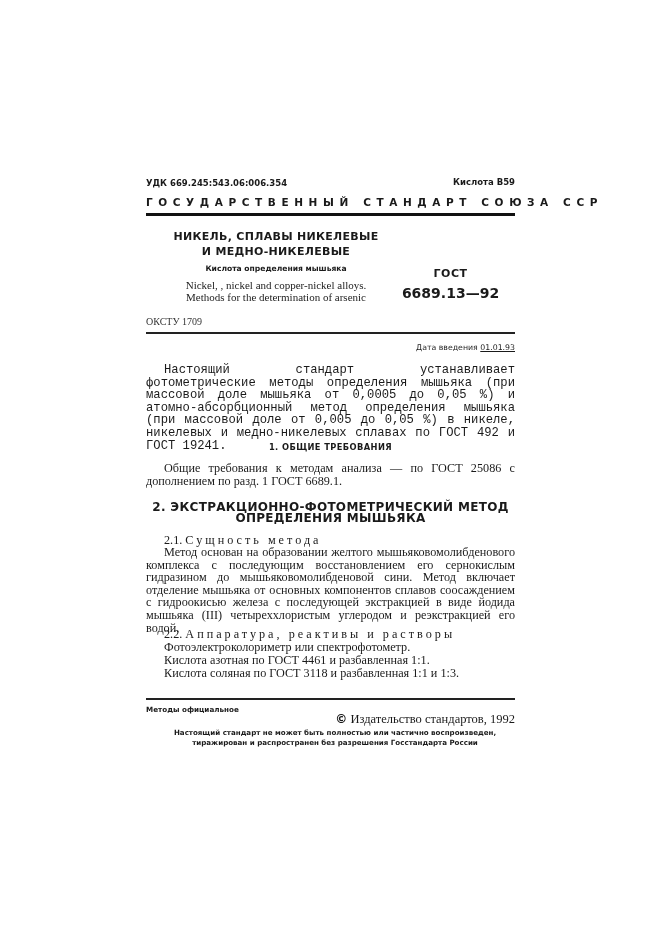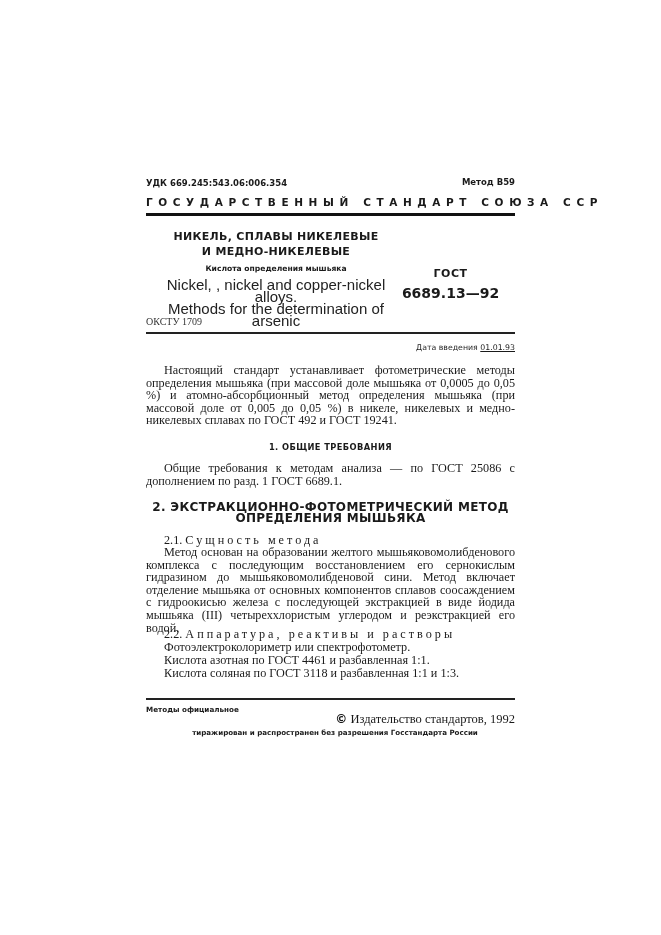--- a/index.html
+++ b/index.html
@@ -10,34 +10,34 @@
   .udk { left: 0; top: 178px; font-size: 8.5px; font-weight: bold; font-family: "DejaVu Sans", sans-serif; }
   .group { right: 0; top: 177px; font-size: 8.5px; font-weight: bold; font-family: "DejaVu Sans", sans-serif; }
   .gos { left: 0; top: 196px; width: 369px; font-size: 10.5px; font-weight: bold; letter-spacing: 5.6px; font-family: "DejaVu Sans", sans-serif; white-space: nowrap; }
   .rule-thick { left: 0; top: 213px; width: 369px; height: 3px; background: #111; }
   .rule-mid { left: 0; top: 332px; width: 369px; height: 2px; background: #222; }
   .rule-foot { left: 0; top: 698px; width: 369px; height: 2px; background: #222; }
 
   .title-block { left: 20px; top: 229px; width: 220px; text-align: center; }
   .title1, .title2 { font-family: "DejaVu Sans", sans-serif; font-weight: bold; font-size: 11px; line-height: 15px; letter-spacing: 0.3px; }
   .subtitle { font-family: "DejaVu Sans", sans-serif; font-weight: bold; font-size: 7.6px; margin-top: 5px; }
-  .en { font-family: Liberation Sans, sans-serif; font-size: 15px; line-height: 12px; margin-top: 6px; color: #222; }
+  .en { font-family: Liberation Serif, serif; font-size: 11px; line-height: 12px; margin-top: 6px; color: #222; }
 
   .gost { left: 240px; top: 267px; width: 129px; text-align: center; font-family: "DejaVu Sans", sans-serif; font-weight: bold; }
   .gost-label { font-size: 11px; letter-spacing: 0.5px; }
   .gost-num { font-size: 14px; margin-top: 5px; }
 
   .oksty { left: 0; top: 316px; font-family: "Liberation Serif", serif; font-size: 10px; color: #333; }
 
   .date { right: 0; top: 343px; font-family: "DejaVu Sans", sans-serif; font-weight: normal; font-size: 7.8px; }
   .date-val { text-decoration: underline; }
 
   .para { left: 0; width: 369px; font-family: "Liberation Serif", serif; font-size: 12.2px; line-height: 12.6px; text-align: justify; color: #1a1a1a; }
   .indent { text-indent: 18px; }
-  .p1 { top: 364px; }
+  .p1 { top: 364px; font-family: Liberation Mono, monospace; }
   .h1 { left: 0; width: 369px; top: 442px; text-align: center; font-family: "DejaVu Sans", sans-serif; font-weight: bold; font-size: 8.3px; letter-spacing: 0.4px; }
   .p2 { top: 462px; }
   .h2 { left: 0; width: 369px; top: 502px; text-align: center; font-family: "DejaVu Sans", sans-serif; font-weight: bold; font-size: 12px; line-height: 10.5px; letter-spacing: 0.3px; }
   .s21 { left: 18px; top: 533px; font-family: "Liberation Serif", serif; font-size: 12.2px; }
   .spaced { letter-spacing: 3px; }
   .p3 { top: 546px; }
   .s22 { left: 18px; top: 627px; font-family: "Liberation Serif", serif; font-size: 12.2px; }
   .line { left: 18px; font-family: "Liberation Serif", serif; font-size: 12.2px; white-space: nowrap; }
   .l1 { top: 640px; }
   .l2 { top: 653px; }
@@ -46,21 +46,21 @@
   .edition { left: 0; top: 705px; font-family: "DejaVu Sans", sans-serif; font-weight: bold; font-size: 7.2px; }
   .copyright { right: 0; top: 712px; font-family: "Liberation Serif", serif; font-size: 12.5px; }
   .copy-sym { font-family: "DejaVu Sans", sans-serif; font-weight: bold; font-size: 12px; }
   .notice { right: 0; top: 728px; width: 360px; text-align: center; font-family: "DejaVu Sans", sans-serif; font-weight: bold; font-size: 7.1px; line-height: 10px; }
 </style>
 </head>
 <body>
 
 <div class="page">
   <div class="abs udk">УДК 669.245:543.06:006.354</div>
-  <div class="abs group">Метод В59</div>
+  <div class="abs group">Кислота В59</div>
   <div class="abs gos">ГОСУДАРСТВЕННЫЙ СТАНДАРТ СОЮЗА ССР</div>
   <div class="abs rule-thick"></div>
 
   <div class="abs title-block">
     <div class="title1">НИКЕЛЬ, СПЛАВЫ НИКЕЛЕВЫЕ</div>
     <div class="title2">И МЕДНО-НИКЕЛЕВЫЕ</div>
     <div class="subtitle">Кислота определения мышьяка</div>
     <div class="en">
       <div>Nickel, , nickel and copper-nickel alloys.</div>
       <div>Methods for the determination of arsenic</div>
@@ -100,15 +100,16 @@
   <div class="abs line l1">Фотоэлектроколориметр или спектрофотометр.</div>
   <div class="abs line l2">Кислота азотная по ГОСТ 4461 и разбавленная 1:1.</div>
   <div class="abs line l3">Кислота соляная по ГОСТ 3118 и разбавленная 1:1 и 1:3.</div>
 
   <div class="abs rule-foot"></div>
   <div class="abs edition">Методы официальное</div>
   <div class="abs copyright">
     <span class="copy-sym">©</span><span> Издательство стандартов, 1992</span>
   </div>
   <div class="abs notice">
+    <div>Настоящий стандарт не может быть полностью или частично воспроизведен,</div>
     <div>тиражирован и распространен без разрешения Госстандарта России</div>
   </div>
 </div>
 
 </body></html>

